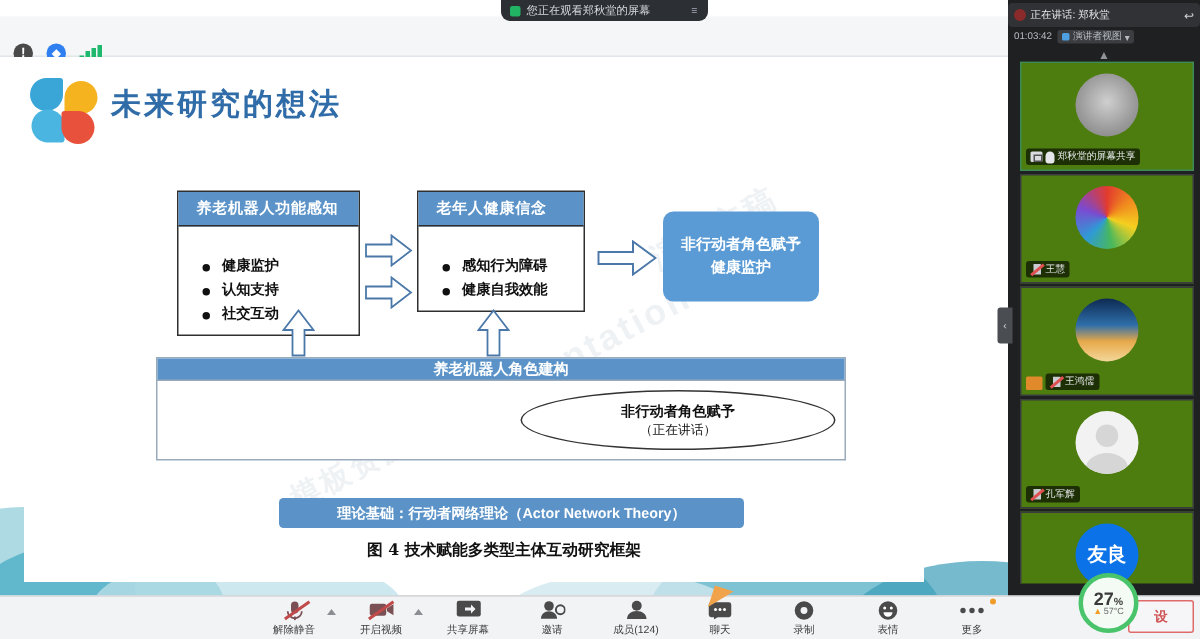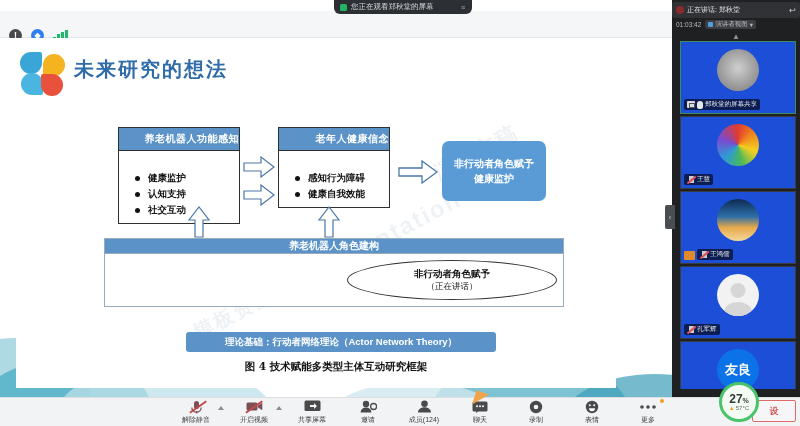--- a/index.html
+++ b/index.html
@@ -49,22 +49,22 @@
                  letter-spacing:2px; font-family:Liberation Serif, serif; }
 
   .wm { position:absolute; color:rgba(90,130,160,.10); font-size:21px; font-weight:bold;
         transform:rotate(-28deg); white-space:nowrap; pointer-events:none; letter-spacing:2px; }
   .wm1 { left:430px; top:100px; }
   .wm2 { left:300px; top:185px; font-size:24px; }
   .wm3 { left:190px; top:262px; font-size:20px; }
 
   
   .fbox { position:absolute; background:#fff; border:1px solid #2f2f2f; }
-  .fbox .hd { background:#5b93c8; color:#fff; font-weight:bold; text-align:right; font-size:10px;
-              padding:4px 0; border-bottom:1px solid #2f2f2f; letter-spacing:.5px; }
+  .fbox .hd { background:#5b93c8; color:#fff; font-weight:bold; text-align:left; font-size:10px;
+              padding:4px 12px; border-bottom:1px solid #2f2f2f; letter-spacing:.5px; }
   .fbox ul { list-style:none; padding:19px 0 5px 16px; }
   .fbox li { font-size:9.5px; color:#111; line-height:16px; font-weight:bold; display:flex; align-items:center; gap:8px; }
   .fbox li .dot { width:5px; height:5px; background:#111; border-radius:50%; flex:none; }
 
   #box1 { left:118px; top:89px; width:122px; }
   #box2 { left:278px; top:89px; width:112px;font-family:Liberation Serif, serif; }
 
   .rbox { position:absolute; left:442px; top:103px; width:104px; height:60px; background:#5a9bd5;
           border-radius:7px; color:#fff; font-weight:bold; font-size:10px; display:flex;
           align-items:center; justify-content:center; text-align:center; line-height:15px; }
@@ -108,21 +108,21 @@
 
   .meta-row { position:absolute; left:0; top:19px; width:128px; height:11px; display:flex;
               align-items:center; gap:4px; padding:0 4px; color:#b9bdc2; font-size:6.5px; }
   .meta-row .vtag { background:#3b3d40; padding:0 3px; border-radius:2px; display:flex; align-items:center; gap:2px; }
   .meta-row .vsq { width:5px; height:5px; background:#4d9fe0; border-radius:1px; display:inline-block; }
 
   .scroll-up { position:absolute; left:0; top:31px; width:128px; height:10px; display:flex;
                align-items:center; justify-content:center; color:#8f9499; font-size:8px; }
 
   .tiles { position:absolute; left:8px; top:41px; width:116px; height:348px; overflow:hidden; }
-  .tile { position:relative; width:116px; height:73px; background:#1d4ed8; border:1px solid #3a3c3f;
+  .tile { position:relative; width:116px; height:73px; background:#4d7c0f; border:1px solid #3a3c3f;
           margin-bottom:2px; overflow:hidden; }
   .tile.active { border-color:#3d8a5a; }
   .av { position:absolute; left:50%; top:7px; transform:translateX(-50%); width:42px; height:42px;
         border-radius:50%; overflow:hidden; }
   .av.gray  { background:radial-gradient(circle at 50% 45%, #cfcfcf 0%, #9a9a9a 60%, #7d7d7d 100%); }
   .av.paint { background:conic-gradient(#e23b2e 0deg, #f08a1e 55deg, #f5d020 110deg, #49b85c 170deg, #2f9ad6 225deg, #7b4ad0 290deg, #e23b2e 360deg); }
   .av.sunset{ background:linear-gradient(#0d2a52 0%, #2e6ea8 42%, #e7a94a 68%, #f3d79a 100%); }
   .av.person{ background:#f2f2f2; }
   .av.person::after { content:""; position:absolute; left:50%; top:9px; transform:translateX(-50%);
         width:15px; height:15px; border-radius:50%; background:#d6d6d6;

